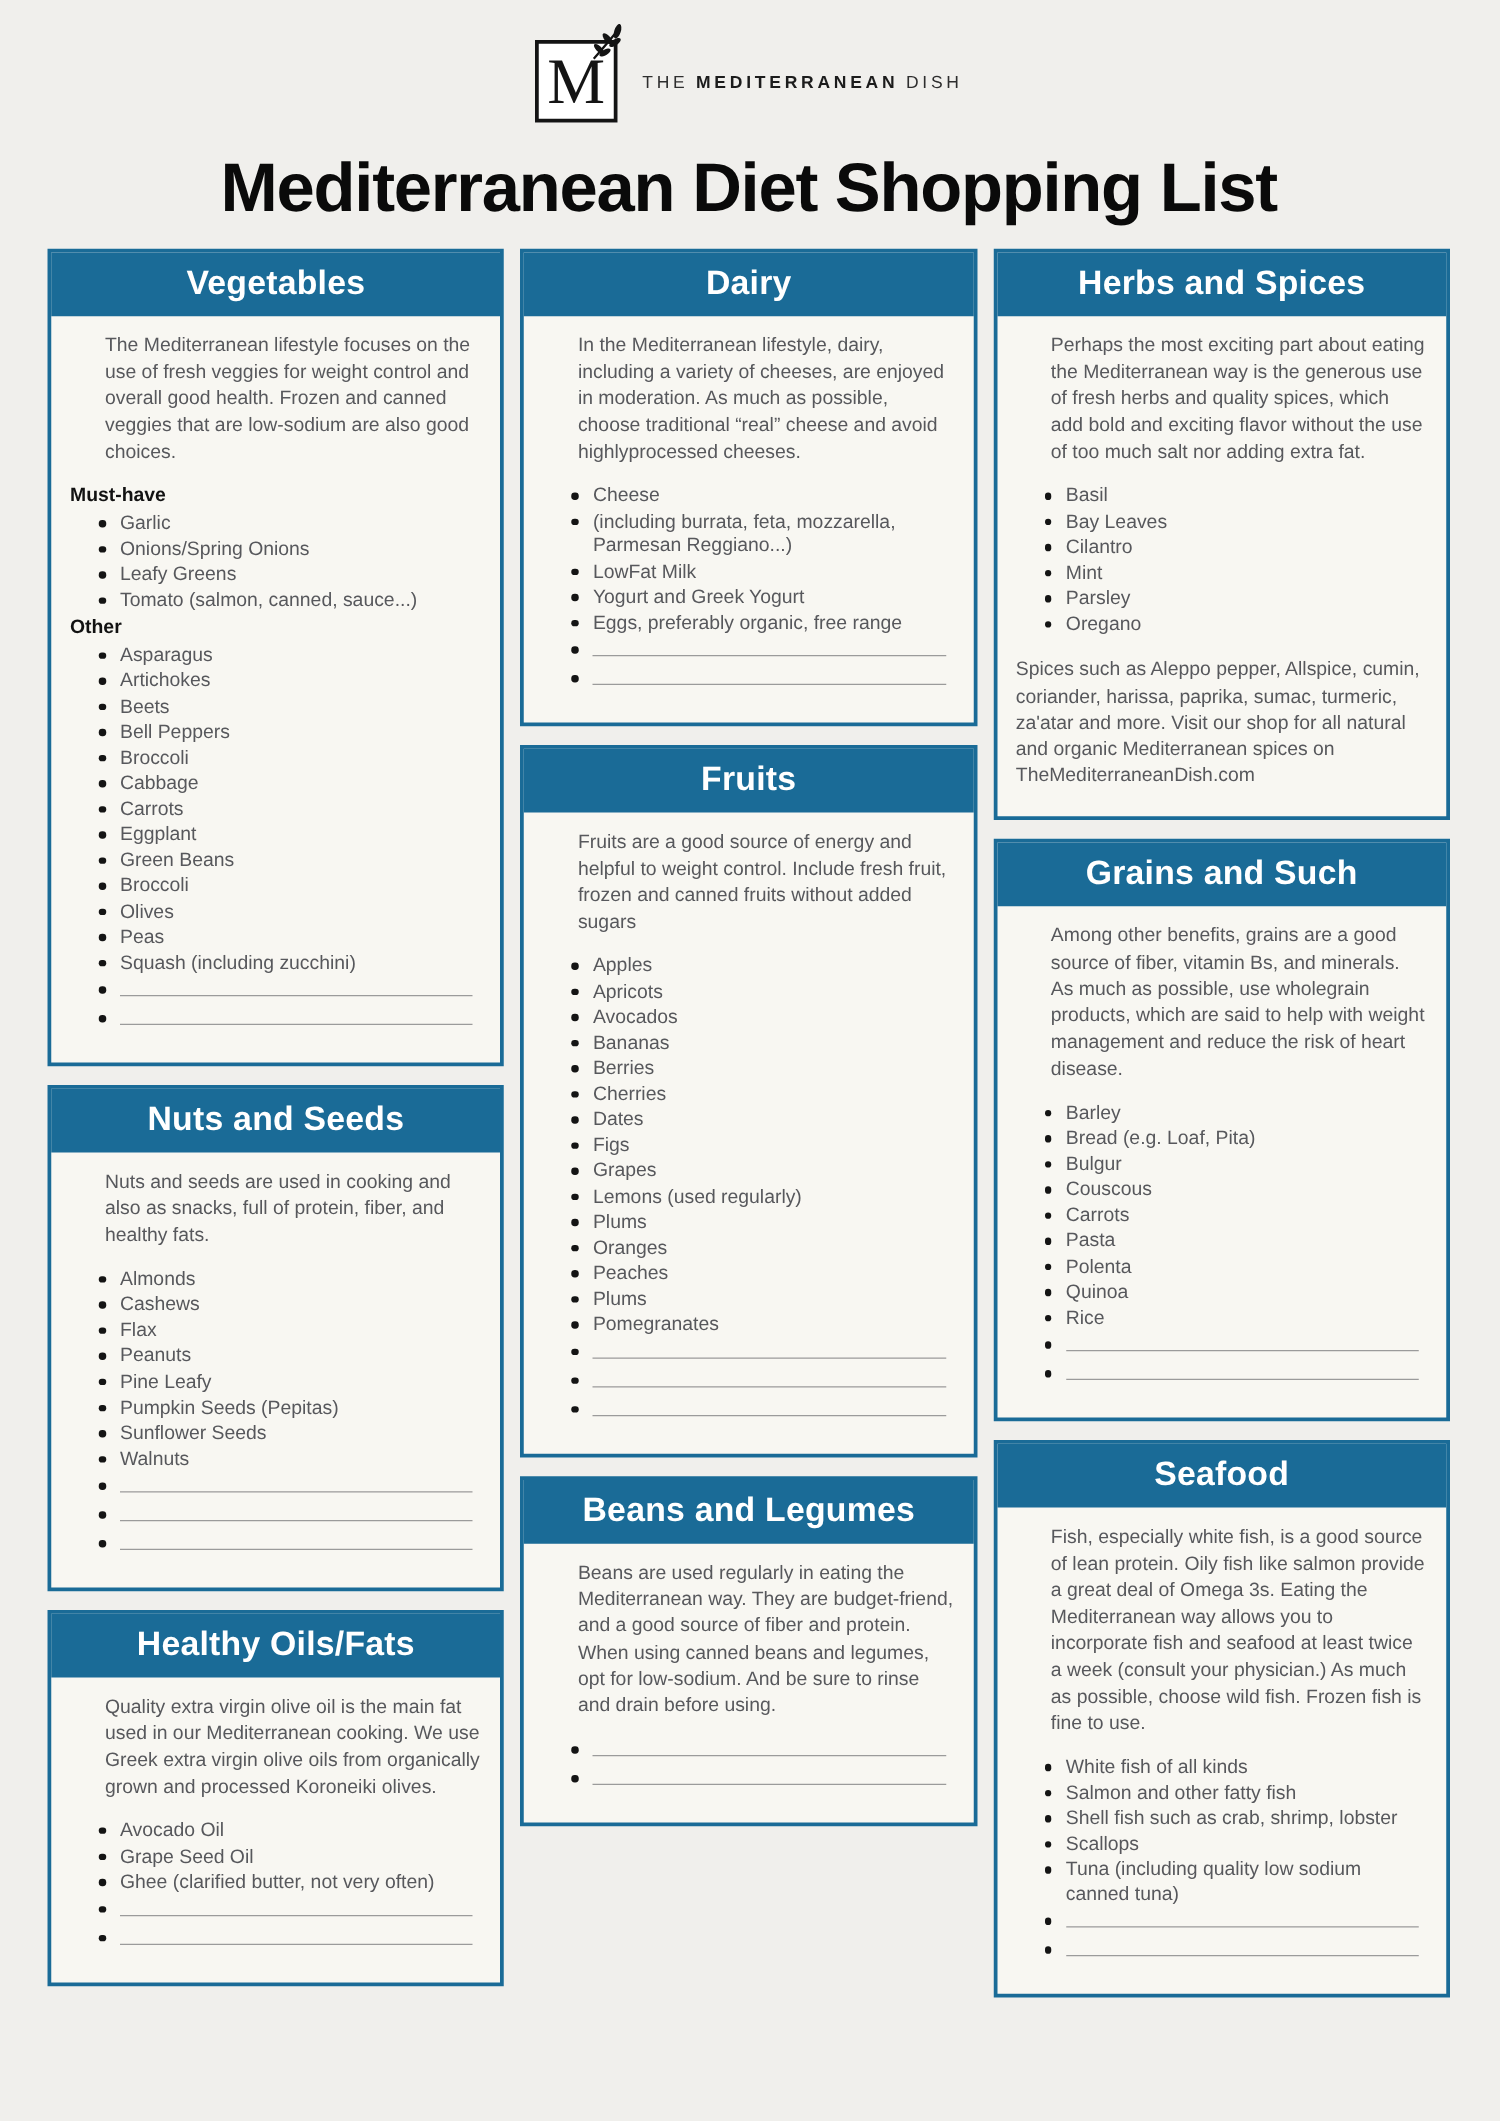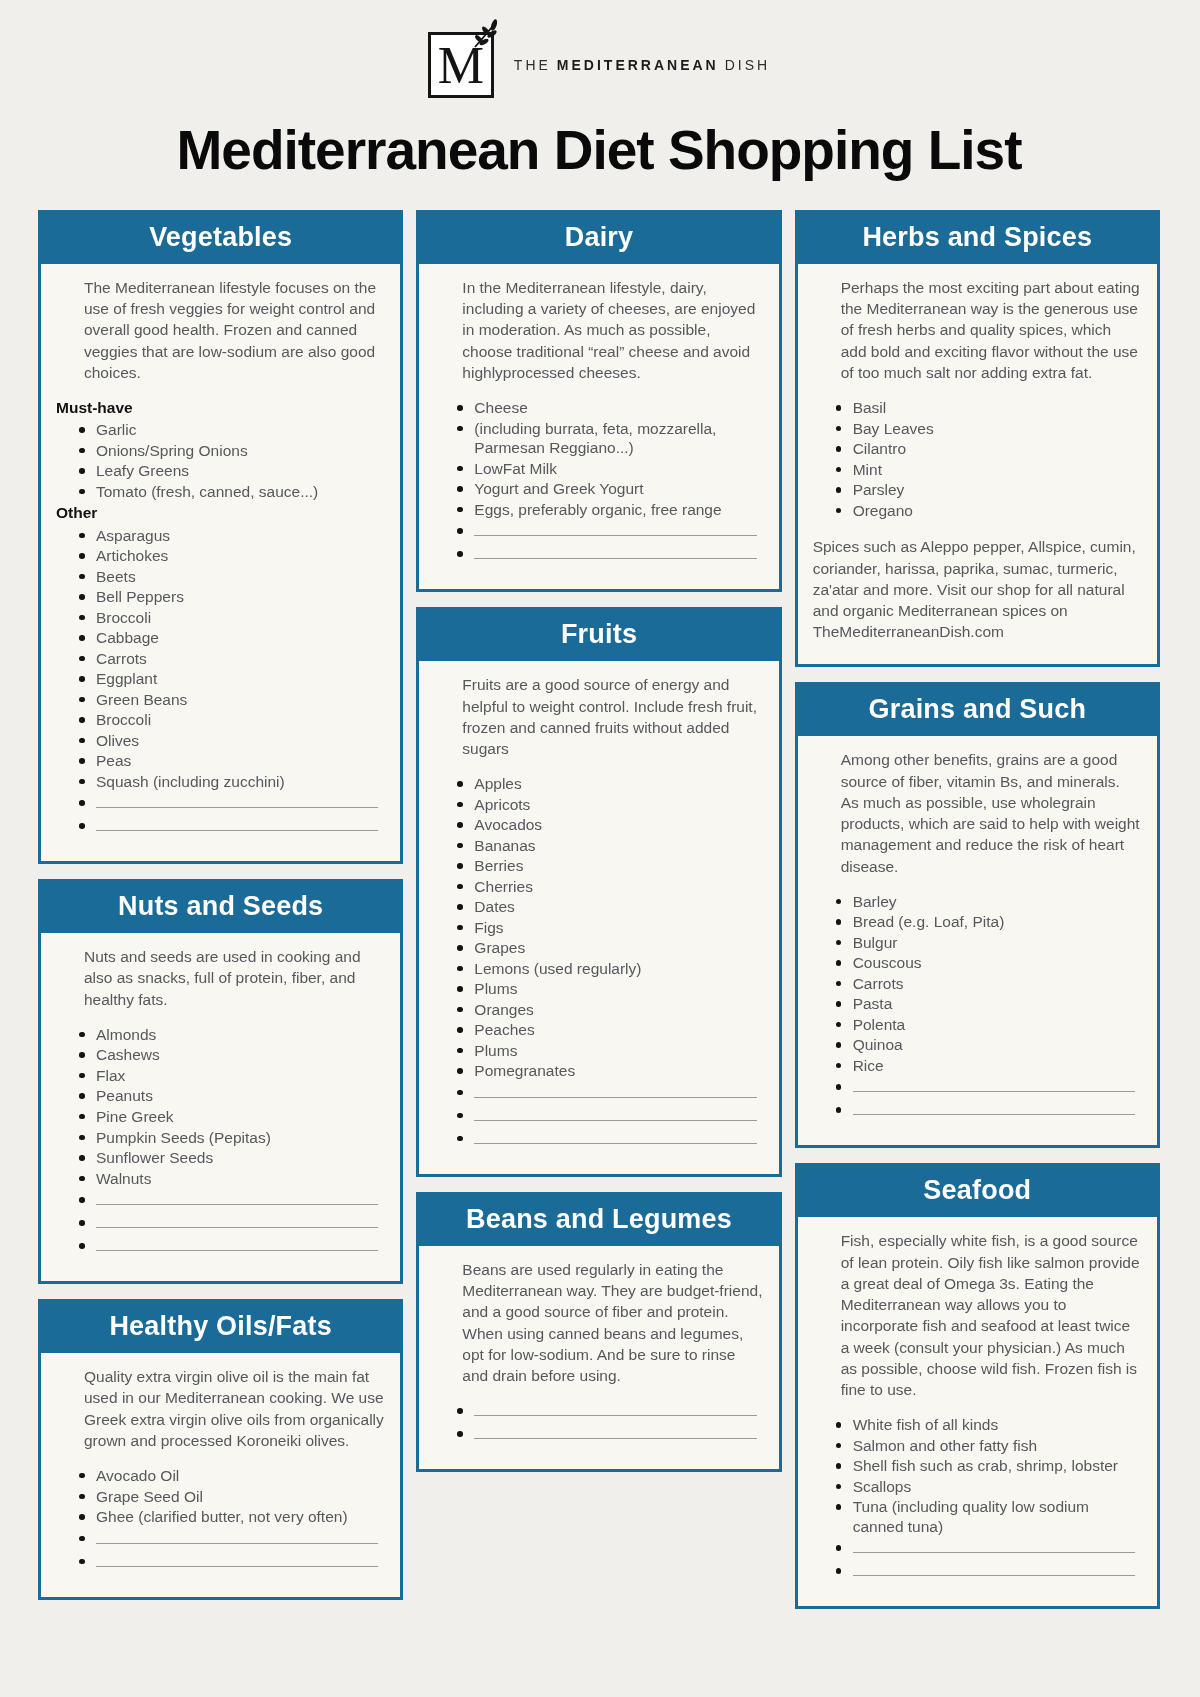--- a/index.html
+++ b/index.html
@@ -27,21 +27,21 @@
     font-size:52px; line-height:1; color:#141414; transform:translateY(1px);
   }
   .sprig{position:absolute; top:-16px; right:-12px; width:34px; height:30px;}
   .brand-text{font-size:14px; letter-spacing:3px; color:var(--brand-text); white-space:nowrap;}
   .bt-light{font-weight:400; color:#2e2e2e;}
   .bt-bold{font-weight:700; margin:0 6px;}
 
   
   .title{
     text-align:center; font-size:55px; font-weight:800; letter-spacing:-1px;
-    color:var(--title-text); margin:20px 0 28px 0;
+    color:var(--title-text); margin:20px 0 17px 0;
   }
 
   
   .grid{display:grid; grid-template-columns:repeat(3,1fr); column-gap:13px; align-items:start;}
   .column{display:flex; flex-direction:column; row-gap:15px;}
 
   
   .section{border:3px solid var(--accent); background:var(--box-bg);}
   .section-header{
     background:var(--accent); color:var(--header-text); text-align:center;
@@ -100,21 +100,21 @@
       <div class="column">
         <section class="section">
           <div class="section-header">Vegetables</div>
           <div class="section-body">
             <p class="section-intro">The Mediterranean lifestyle focuses on the use of fresh veggies for weight control and overall good health. Frozen and canned veggies that are low-sodium are also good choices.</p>
             <div class="group-heading">Must-have</div>
             <ul class="item-list">
               <li>Garlic</li>
               <li>Onions/Spring Onions</li>
               <li>Leafy Greens</li>
-              <li>Tomato (fresh, canned, sauce...)</li>
+              <li>Tomato (salmon, canned, sauce...)</li>
             </ul>
             <div class="group-heading">Other</div>
             <ul class="item-list">
               <li>Asparagus</li>
               <li>Artichokes</li>
               <li>Beets</li>
               <li>Bell Peppers</li>
               <li>Broccoli</li>
               <li>Cabbage</li>
               <li>Carrots</li>
@@ -137,21 +137,21 @@
         </section>
         <section class="section">
           <div class="section-header">Nuts and Seeds</div>
           <div class="section-body">
             <p class="section-intro">Nuts and seeds are used in cooking and also as snacks, full of protein, fiber, and healthy fats.</p>
             <ul class="item-list">
               <li>Almonds</li>
               <li>Cashews</li>
               <li>Flax</li>
               <li>Peanuts</li>
-              <li>Pine Greek</li>
+              <li>Pine Leafy</li>
               <li>Pumpkin Seeds (Pepitas)</li>
               <li>Sunflower Seeds</li>
               <li>Walnuts</li>
             </ul>
             <ul class="item-list">
               <li class="blank">
                 <span class="write-rule"></span>
               </li>
               <li class="blank">
                 <span class="write-rule"></span>

